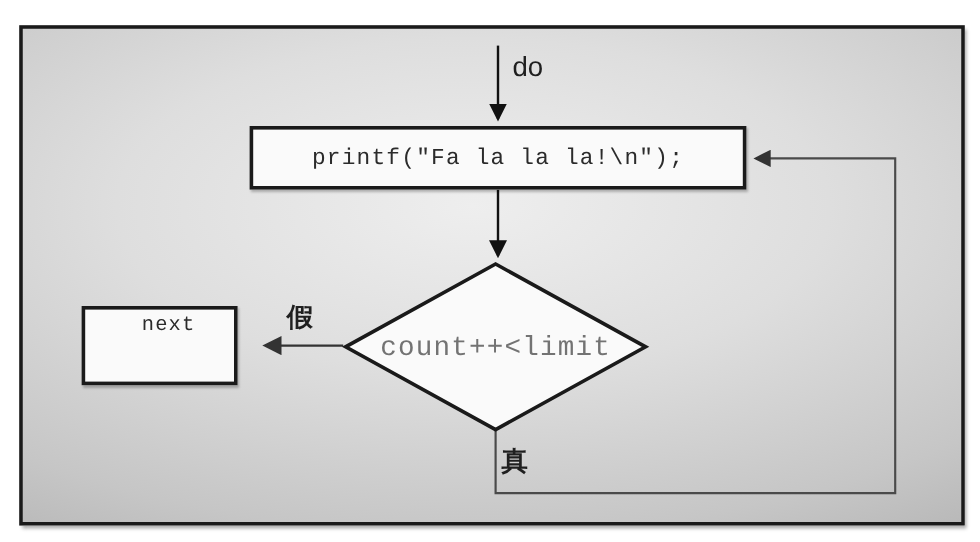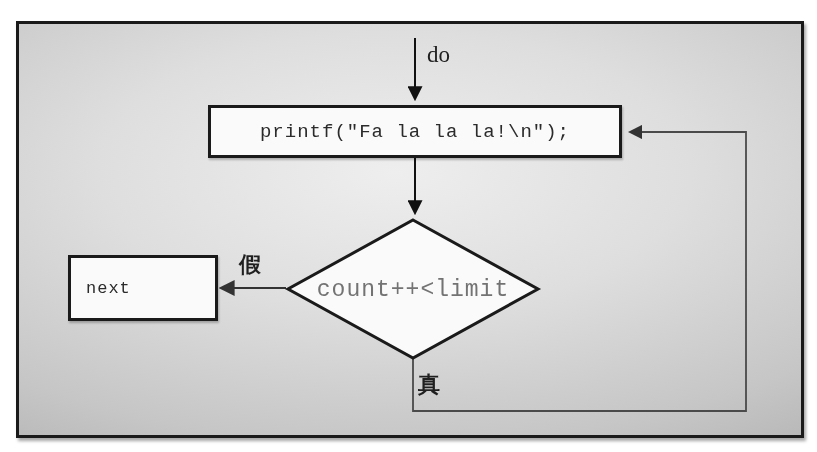--- a/index.html
+++ b/index.html
@@ -41,22 +41,22 @@
   }
   #printf-box .code {
     font-family: "Liberation Mono", "DejaVu Sans Mono", monospace;
     font-size: 19px;
     color: #2b2b2b;
     letter-spacing: 1px;
     white-space: pre;
   }
   #next-box {
     left: 68px; top: 255px;
-    width: 150px; height: 66px;
-    display: flex; flex-direction: column; justify-content: center;
+    width: 130px; height: 66px;
+    display: flex; flex-direction: row; justify-content: center;
     padding-left: 15px;
   }
   #next-box .code {
     font-family: "Liberation Mono", "DejaVu Sans Mono", monospace;
     font-size: 17px;
     line-height: 27px;
     color: #2b2b2b;
     letter-spacing: 1px;
   }
   #diamond-label {
@@ -64,21 +64,21 @@
     left: 288px; top: 277px;
     width: 250px;
     text-align: center;
     font-family: "Liberation Mono", "DejaVu Sans Mono", monospace;
     font-size: 23px;
     color: #737373;
     letter-spacing: 1px;
   }
   .edge-label {
     position: absolute;
-    font-family: Liberation Serif, serif;
+    font-family: Liberation Sans, sans-serif;
     color: #1f1f1f;
   }
   #do-label    { left: 427px; top: 42px;  font-size: 23px; }
   #while-label { left: 427px; top: 168px; font-size: 23px; }
   .cjk-label {
     position: absolute;
     font-family: "DejaVu Serif", "Liberation Serif", serif;
     font-weight: bold;
     font-size: 22px;
     color: #1f1f1f;

